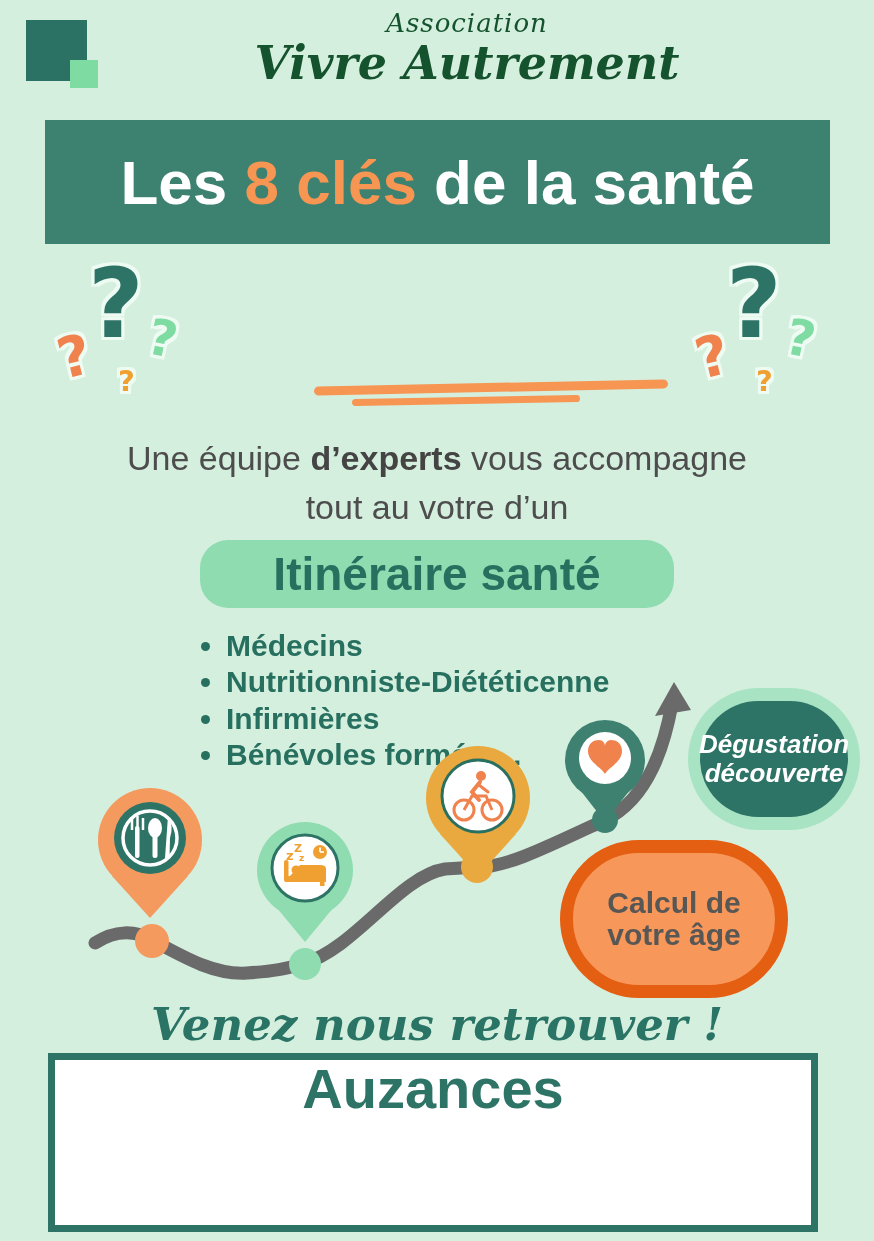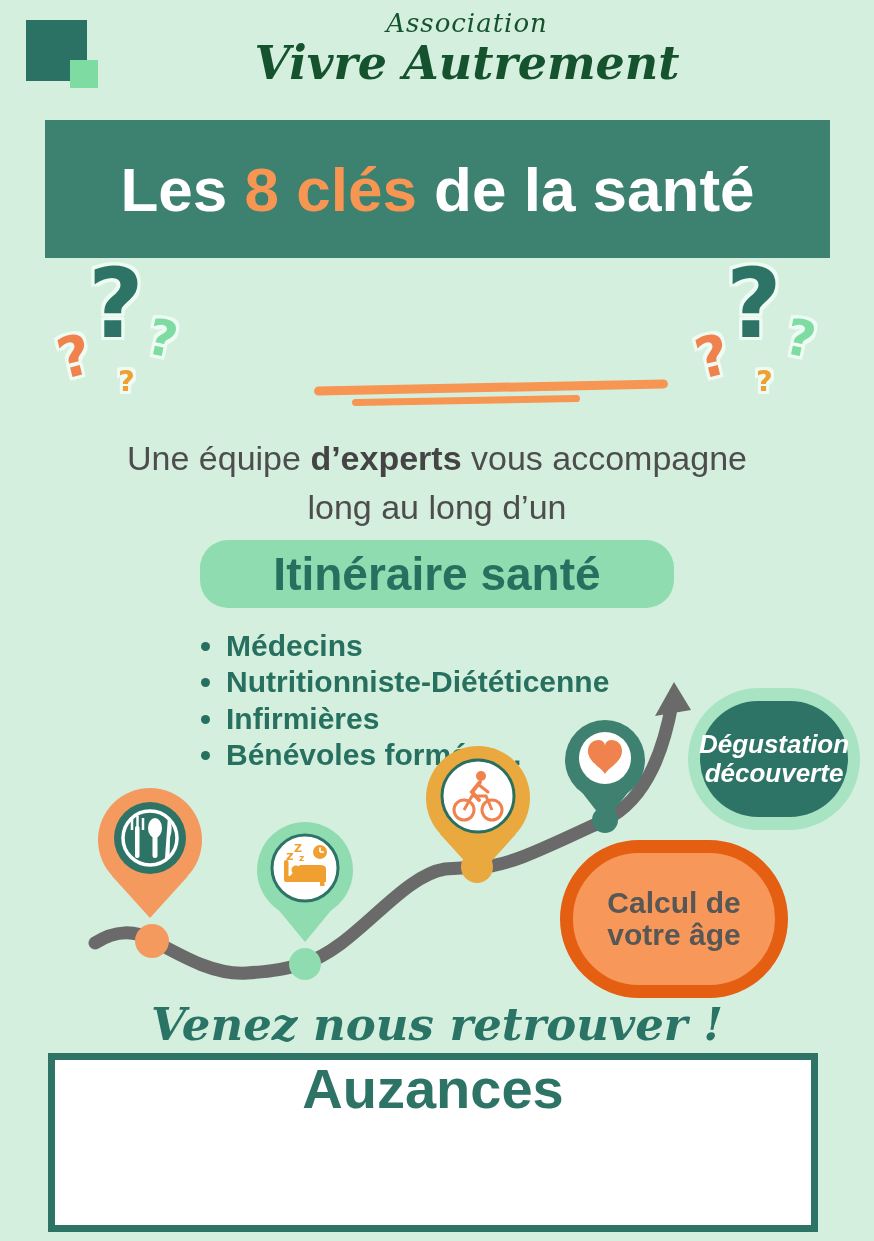--- a/index.html
+++ b/index.html
@@ -8,21 +8,21 @@
   
   .sq-dark{position:absolute;left:26px;top:20px;width:61px;height:61px;background:#2b7265;}
   .sq-light{position:absolute;left:70px;top:60px;width:28px;height:28px;background:#7edca2;}
   
   .brand{position:absolute;left:0;top:8px;width:100%;text-align:center;color:#14532d;
          font-family:"DejaVu Serif",serif;font-style:italic;padding-left:30px;}
   .brand .assoc{font-size:26px;letter-spacing:1px;}
   .brand .name{font-size:46px;font-weight:bold;line-height:1.0;margin-top:2px;}
   .brand .tagline{font-size:21px;margin-top:4px;}
   
-  .banner{position:absolute;left:45px;top:120px;width:785px;height:138px;background:#3d8170;
+  .banner{position:absolute;left:45px;top:120px;width:785px;height:124px;background:#3d8170;
           display:flex;align-items:center;justify-content:center;}
   .banner .t{font-size:62px;font-weight:bold;color:#fff;white-space:pre;}
   .banner .hl{color:#f79552;}
   
   .qcluster{position:absolute;width:150px;height:150px;}
   .qcluster span{position:absolute;font-weight:bold;font-family:"DejaVu Sans",sans-serif;
     text-shadow:-3px -3px 0 #eefbf3,3px -3px 0 #eefbf3,-3px 3px 0 #eefbf3,3px 3px 0 #eefbf3,
                  0 -3px 0 #eefbf3,0 3px 0 #eefbf3,-3px 0 0 #eefbf3,3px 0 0 #eefbf3;}
   .q-big{font-size:96px;color:#2e7466;left:28px;top:-14px;}
   .q-orange{font-size:56px;color:#f0824d;left:-2px;top:62px;transform:rotate(-14deg);}
@@ -99,21 +99,21 @@
     <span class="q-orange">?</span>
     <span class="q-green">?</span>
     <span class="q-tiny">?</span>
   </div>
 
   <div class="swoosh1"></div>
   <div class="swoosh2"></div>
 
   <div class="intro">
     <span>Une équipe </span><b>d’experts</b><span> vous accompagne</span><br>
-    <span>long au long d’un</span>
+    <span>tout au votre d’un</span>
   </div>
 
   <div class="itin">Itinéraire santé</div>
 
   <ul class="experts">
     <li>Médecins</li>
     <li>Nutritionniste-Diététicenne</li>
     <li>Infirmières</li>
     <li>Bénévoles formés …</li>
   </ul>

